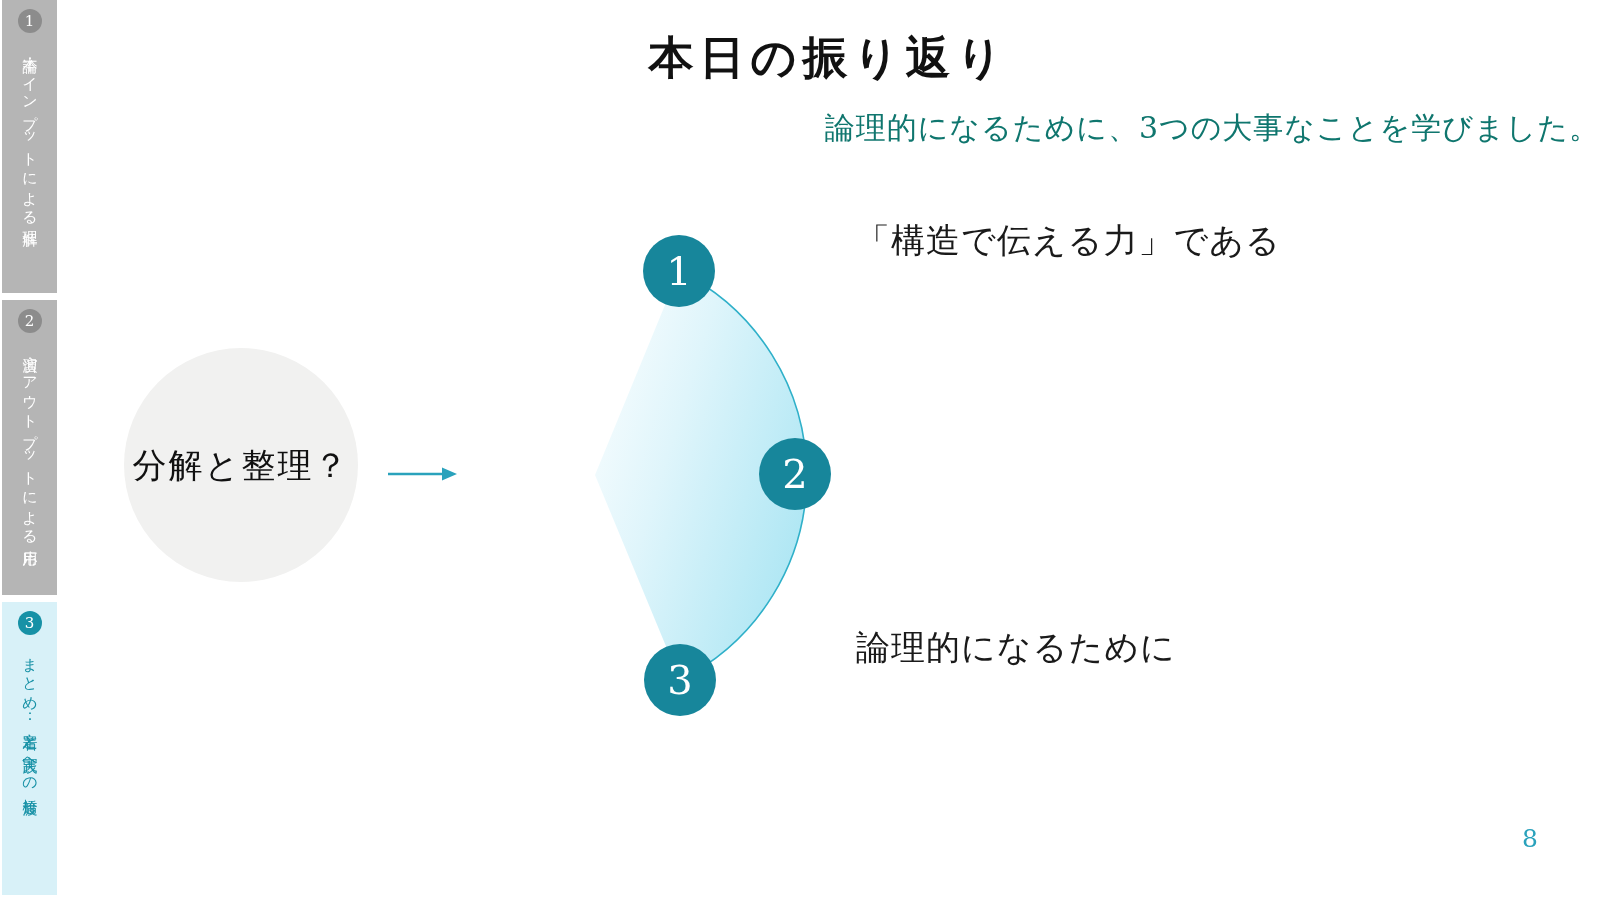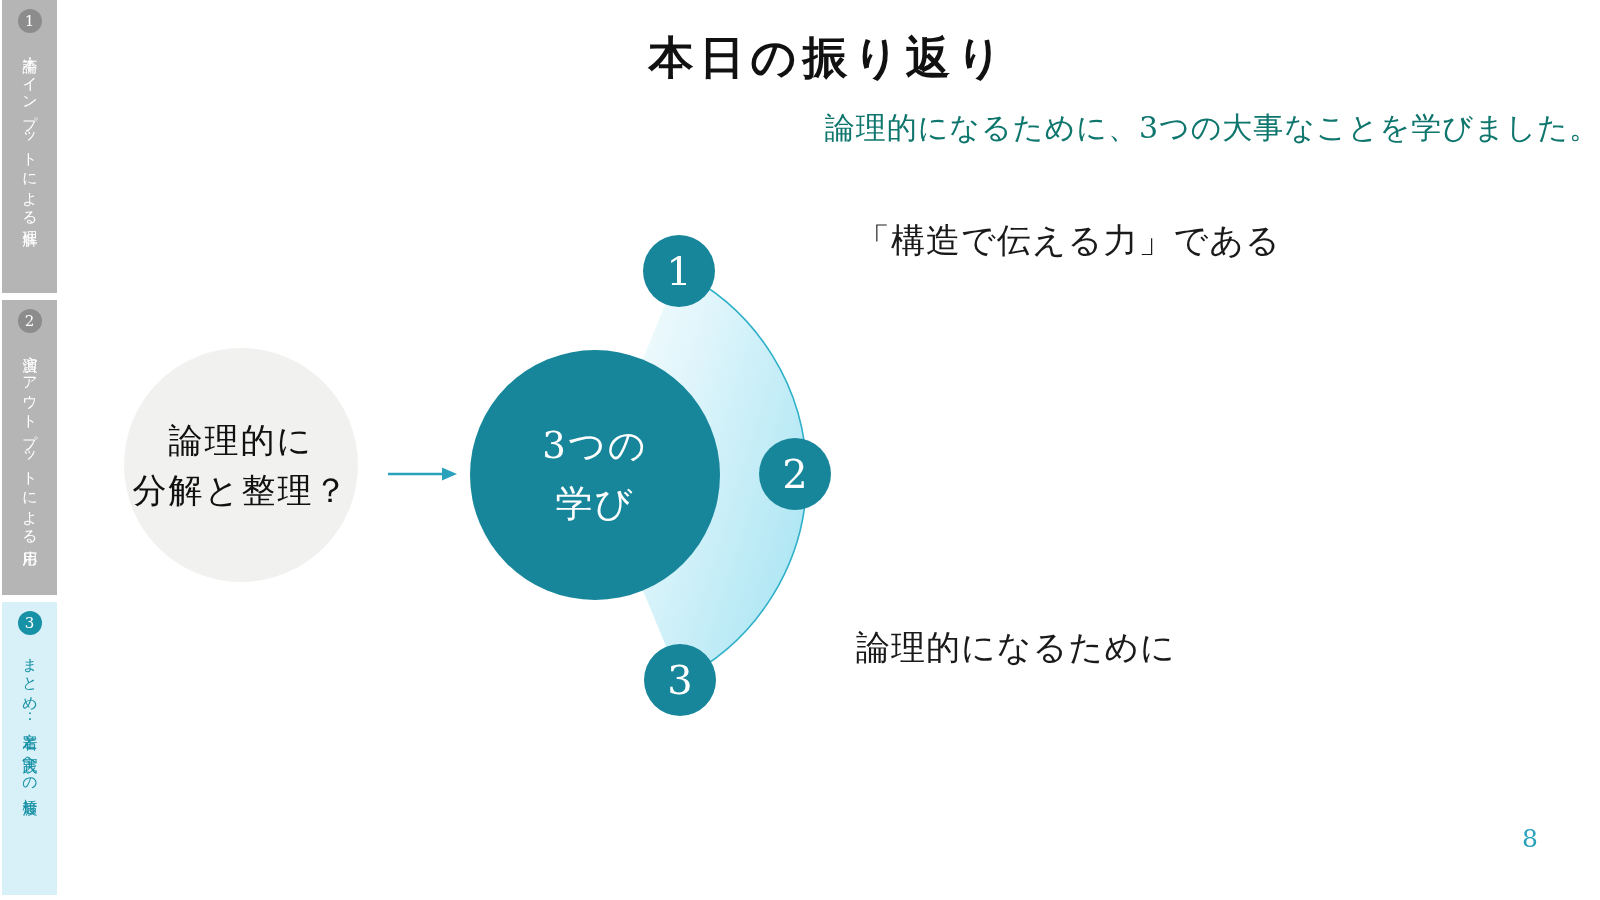--- a/index.html
+++ b/index.html
@@ -127,28 +127,23 @@
     </defs>
     <path d="M 679 271 A 228 228 0 0 1 680 680 L 595 475 Z" fill="url(#fanGrad)"></path>
     <path d="M 679 271 A 228 228 0 0 1 680 680" fill="none" stroke="#2fb0c9" stroke-width="1.6"></path>
     <g>
       <line x1="388" y1="474" x2="442" y2="474" stroke="#2aa2bc" stroke-width="2.4"></line>
       <polygon points="442,467.5 457,474 442,480.5" fill="#2aa2bc"></polygon>
     </g>
   </svg>
 
   <div class="circle q-circle">
-    <span>論理的に</span>
     <span>分解と整理？</span>
   </div>
 
-  <div class="circle hub-circle">
-    <span>3つの</span>
-    <span>学び</span>
-  </div>
 
   <div class="step-badge b1">1</div>
   <div class="step-badge b2">2</div>
   <div class="step-badge b3">3</div>
 
   <div class="point p1">
     <span class="line">「構造で伝える力」である</span>
   </div>
   <div class="point p3">
     <span class="line">論理的になるために</span>

